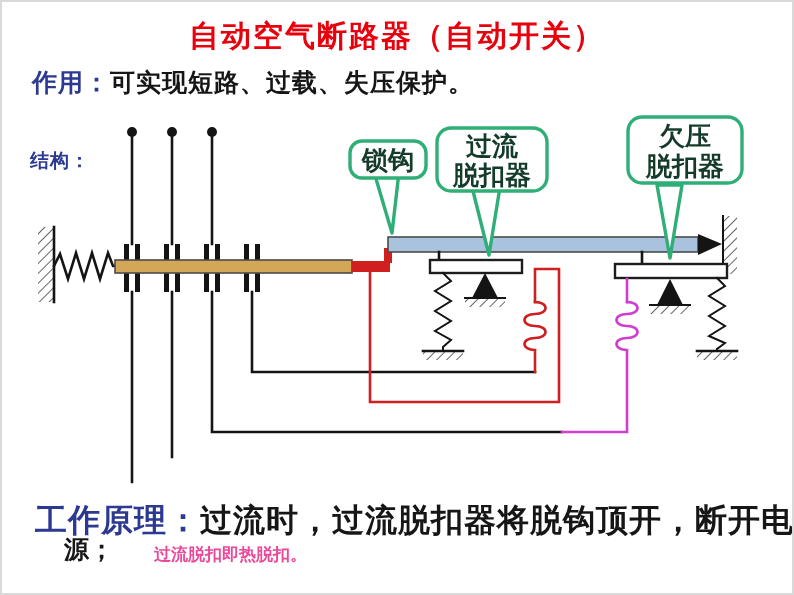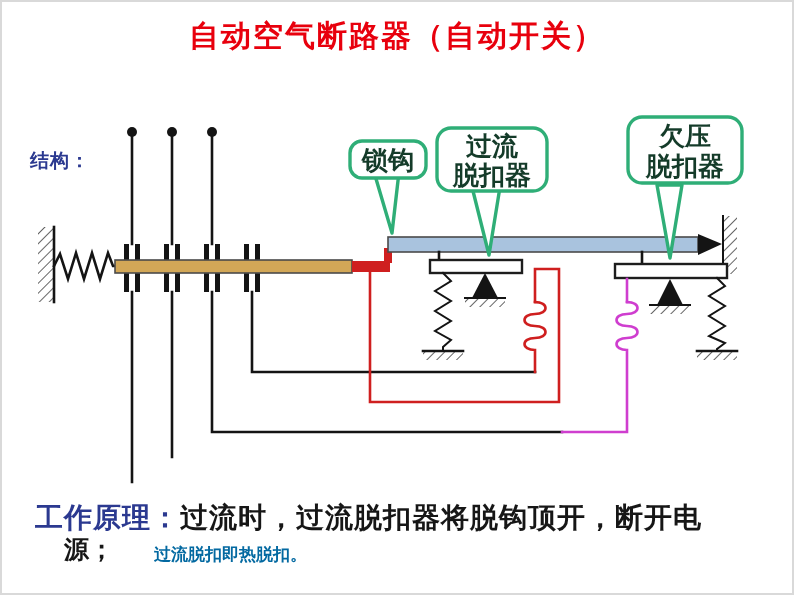--- a/index.html
+++ b/index.html
@@ -5,23 +5,23 @@
   html,body{margin:0;padding:0;background:#e9e9e9;font-family:"Liberation Sans","DejaVu Sans",sans-serif;}
   .slide{
     position:relative;width:794px;height:595px;margin:0 auto;background:#ffffff;
     border:2px solid #d9d9d9;box-sizing:border-box;overflow:hidden;
   }
   .abs{position:absolute;white-space:nowrap;}
   .title{top:14px;left:0;right:0;text-align:center;font-size:30px;font-weight:bold;
          color:var(--title);letter-spacing:2px;}
   .func{top:64px;left:30px;font-size:25px;font-weight:bold;color:#161616;letter-spacing:1px;}
   .struct{top:146px;left:28px;font-size:19px;font-weight:bold;letter-spacing:1px;}
-  .principle1{top:497px;left:33px;font-size:28px;font-weight:bold;color:#161616;letter-spacing:1px;}
+  .principle1{top:497px;left:33px;font-size:32px;font-weight:bold;color:#161616;letter-spacing:1px;}
   .principle2{top:531px;left:62px;font-size:25px;font-weight:bold;color:#161616;}
-  .note{top:541px;left:152px;font-size:17px;font-weight:bold;color:#0369a1;}
+  .note{top:541px;left:152px;font-size:17px;font-weight:bold;color:#ec4899;}
   .blue{color:var(--heading_blue);}
   svg.diagram{position:absolute;left:0;top:0;}
   
   .k{stroke:#141414;stroke-width:2.6;fill:none;stroke-linecap:square;}
   .thin{stroke-width:2;}
   .red{stroke:var(--wire_red);}
   .mag{stroke:var(--wire_magenta);}
   .fillk{fill:#141414;stroke:none;}
   .devbar{fill:#ffffff;stroke:#1d1d1d;stroke-width:2.4;}
   .hatchfill{fill:url(#hatch);stroke:none;}
@@ -32,20 +32,23 @@
   .btxt{fill:var(--bubble_text);font-size:26px;font-weight:bold;text-anchor:middle;
         font-family:"Liberation Sans","DejaVu Sans",sans-serif;}
 </style>
 </head>
 <body>
 
 <div class="slide">
 
   <div class="abs title">自动空气断路器（自动开关）</div>
 
+  <div class="abs func">
+    <span class="blue">作用：</span><span>可实现短路、过载、失压保护。</span>
+  </div>
 
   <div class="abs struct blue">结构：</div>
 
   <svg class="diagram" width="794" height="595" viewBox="0 0 794 595">
     <defs>
       <pattern id="hatch" width="7" height="7" patternUnits="userSpaceOnUse" patternTransform="rotate(45)">
         <line x1="0" y1="0" x2="0" y2="7" stroke="#222" stroke-width="1.4"></line>
       </pattern>
     </defs>
 

